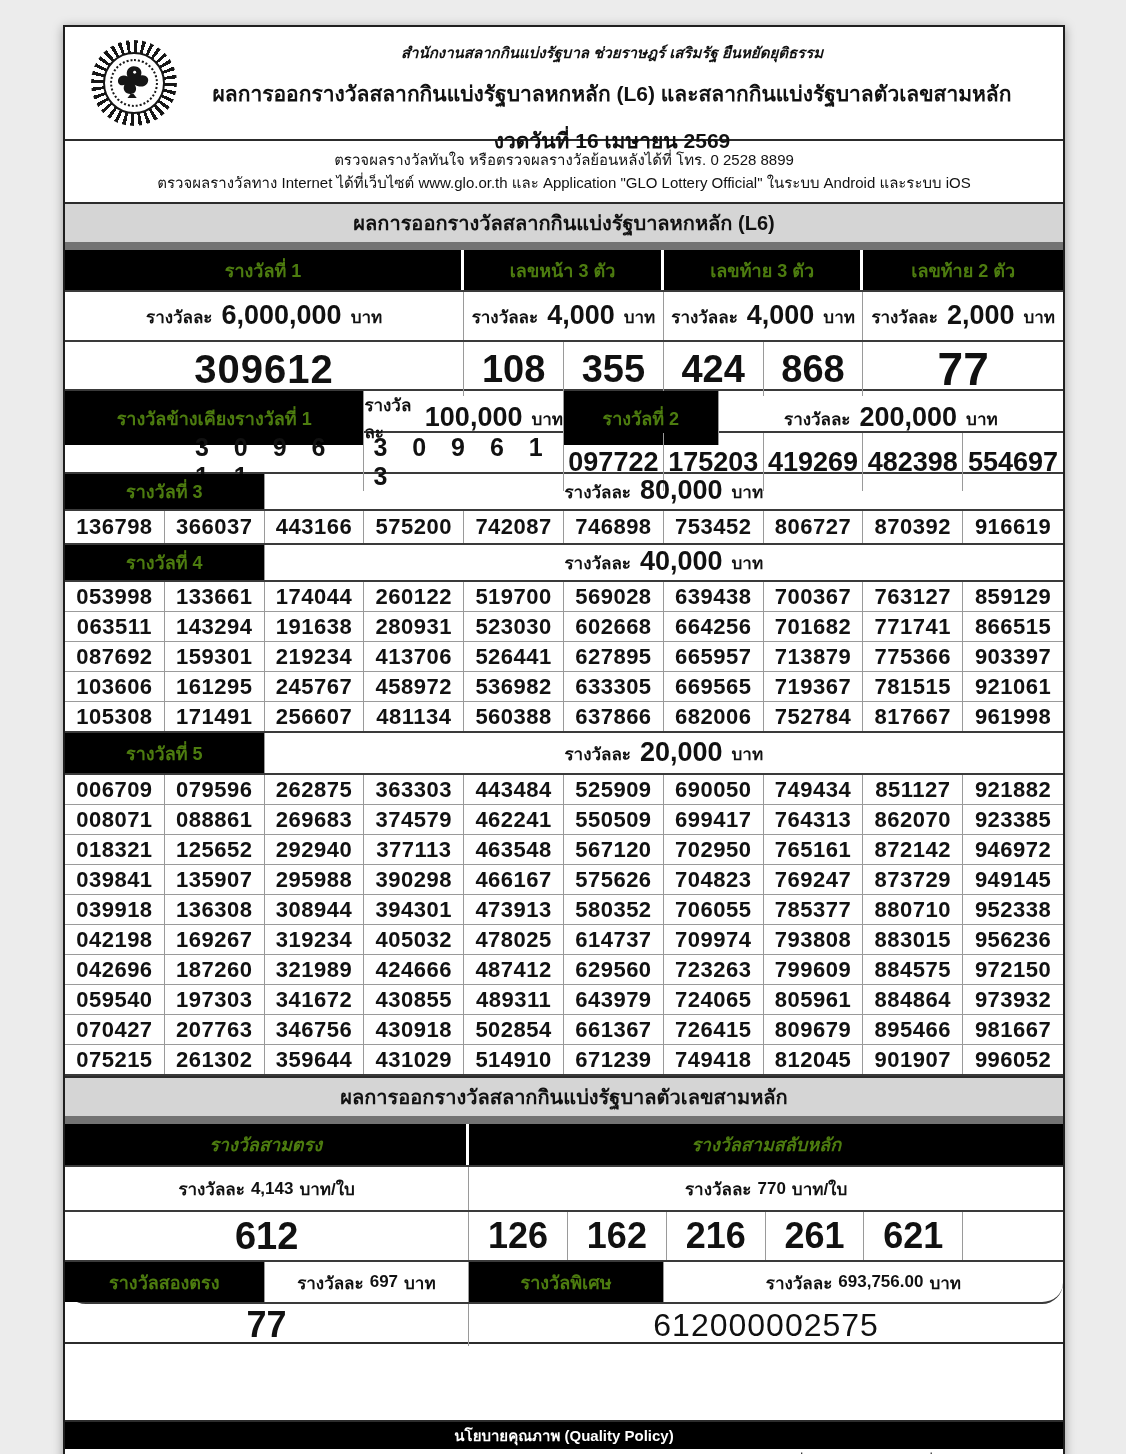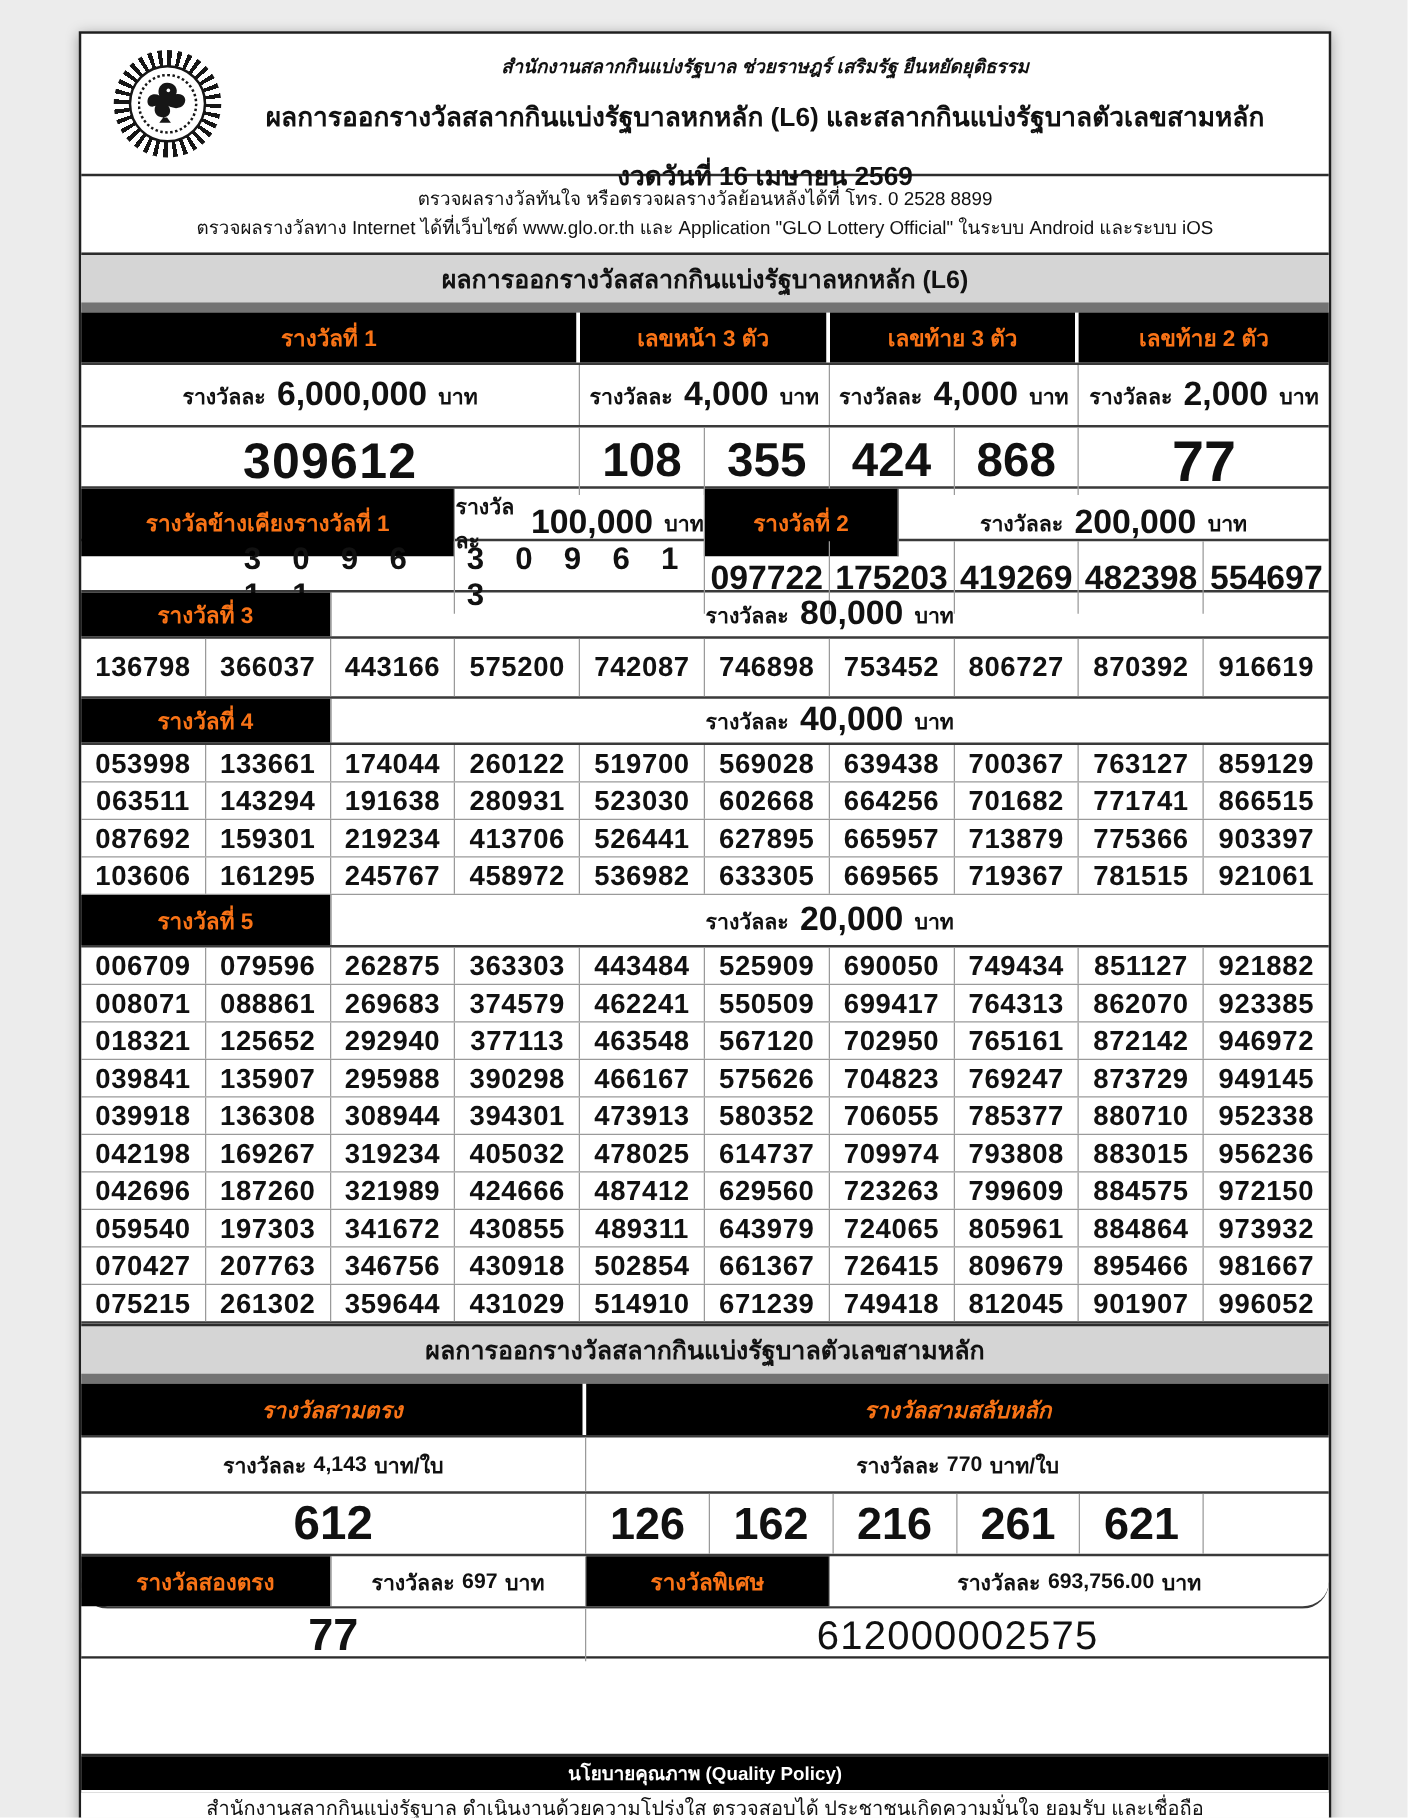--- a/index.html
+++ b/index.html
@@ -38,41 +38,41 @@
     height:38px;display:flex;align-items:center;justify-content:center;
     font-size:20px;font-weight:bold;
   }
   
   .row{display:grid;border-bottom:2px solid #3a3a3a;box-sizing:border-box;}
   .row>div{
     display:flex;align-items:center;justify-content:center;
     border-right:1px solid #9a9a9a;box-sizing:border-box;min-width:0;
   }
   .row>div:last-child{border-right:none;}
-  .hblk{background:#000;color:#f97316;font-size:18px;font-weight:bold;}
+  .hblk{background:#000;color:#4d7c0f;font-size:18px;font-weight:bold;}
   .hblk.bw{border-right:3px solid #fff !important;}
   .amt .pre,.amt .suf{font-size:17px;font-weight:bold;}
   .amt .val{font-size:27px;font-weight:bold;margin:0 9px 2px 9px;}
   .amt-sm .pre,.amt-sm .suf,.amt-sm .val{font-size:17px;font-weight:bold;}
   .amt-sm .val{margin:0 6px;}
   .bignum{font-size:40px;font-weight:bold;letter-spacing:1px;}
   .num77{font-size:46px;font-weight:bold;}
   .midnum{font-size:27px;font-weight:bold;}
   .sidenum{font-size:25px;font-weight:bold;letter-spacing:9px;padding-left:9px;}
   .shift-r{padding-left:130px;}
   .ncell{
     display:flex;align-items:center;justify-content:center;
     border-right:1px solid #9a9a9a;box-sizing:border-box;
     font-size:22px;font-weight:bold;letter-spacing:.5px;
   }
   .ncell:last-child{border-right:none;}
   .grid10{display:grid;grid-template-columns:repeat(10,1fr);border-bottom:1px solid #9a9a9a;}
   .grid10.last{border-bottom:2px solid #3a3a3a;}
   .grid10 .ncell{height:29px;}
-  .p3row .ncell{height:46px;}
+  .p3row .ncell{height:32px;}
   .h-42{height:42px;} .h-50{height:50px;} .h-49{height:49px;} .h-41{height:41px;}
   .h-37{height:37px;} .h-43{height:43px;} .h-45{height:45px;}
   .h-40{height:40px;}
   .num3{font-size:38px;font-weight:bold;}
   .num3s{font-size:36px;font-weight:bold;}
   .numsp{font-size:32px;font-weight:normal;letter-spacing:1px;}
   .empty-block{height:76px;background:#fff;border-bottom:2px solid #2c2c2c;}
   .bar-black{
     background:#000;color:#fff;display:flex;align-items:center;justify-content:center;
     font-weight:bold;
@@ -242,20 +242,32 @@
       <div class="ncell">161295</div>
       <div class="ncell">245767</div>
       <div class="ncell">458972</div>
       <div class="ncell">536982</div>
       <div class="ncell">633305</div>
       <div class="ncell">669565</div>
       <div class="ncell">719367</div>
       <div class="ncell">781515</div>
       <div class="ncell">921061</div>
     </div>
+  <div class="grid10 last">
+      <div class="ncell">105308</div>
+      <div class="ncell">171491</div>
+      <div class="ncell">256607</div>
+      <div class="ncell">481134</div>
+      <div class="ncell">560388</div>
+      <div class="ncell">637866</div>
+      <div class="ncell">682006</div>
+      <div class="ncell">752784</div>
+      <div class="ncell">817667</div>
+      <div class="ncell">961998</div>
+    </div>
 
   <div class="row h-42" style="grid-template-columns:20fr 80fr;">
     <div class="hblk">รางวัลที่  5</div>
     <div class="amt">
       <span class="pre">รางวัลละ</span>
       <span class="val">20,000</span>
       <span class="suf">บาท</span>
     </div>
   </div>
   <div class="grid10">

